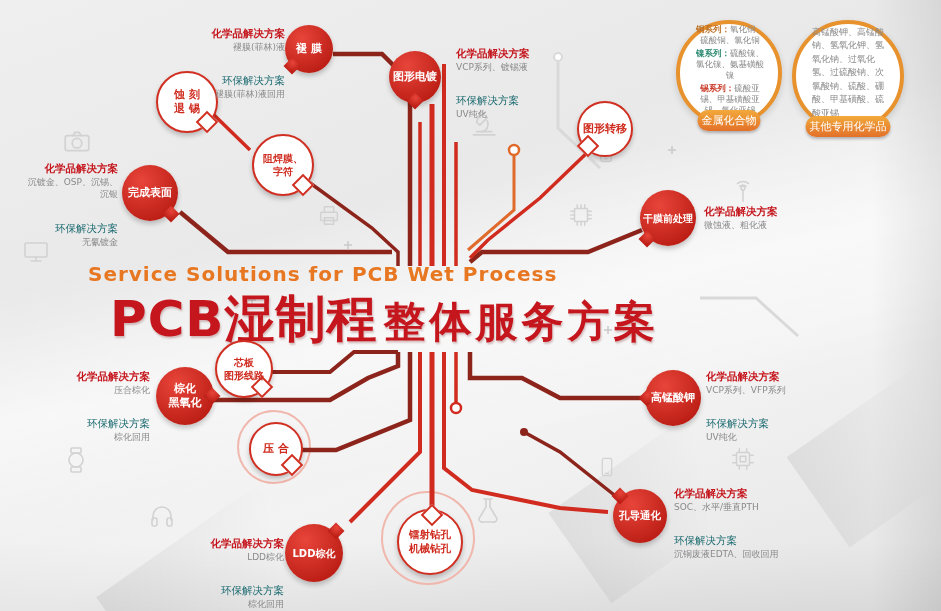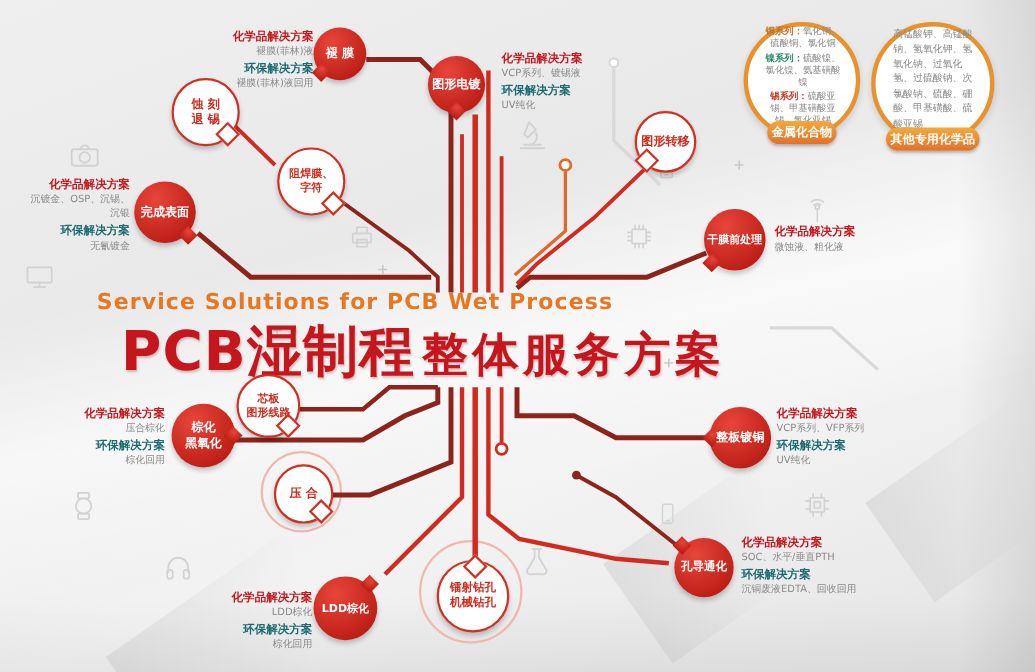--- a/index.html
+++ b/index.html
@@ -43,21 +43,21 @@
   .bubble.tail-br::after{bottom:1px;right:1px;}
   .bubble.tail-tr::after{top:1px;right:1px;}
   .bubble.tail-tl::after{top:1px;left:1px;}
   .bubble .l{line-height:1.3;font-size:11px;white-space:nowrap;}
   .bubble .f10{font-size:10px;}
   .bubble .f105{font-size:10.5px;}
   
   .sol{position:absolute;z-index:5;line-height:1.4;}
   .sol.right{text-align:right;}
   .sol .t1{color:#c5161d;font-weight:bold;font-size:10.5px;}
-  .sol .t2{color:#1b6a70;font-weight:bold;font-size:10.5px;margin-top:2px;}
+  .sol .t2{color:#1b6a70;font-weight:normal;font-size:10.5px;margin-top:20px;}
   .sol .d{color:#8a8a8a;font-size:9px;}
   
   .title-wrap{position:absolute;left:84px;top:262px;z-index:4;}
   .subtitle{color:#e87722;font-weight:bold;font-size:20px;letter-spacing:1px;margin-left:4px;}
   .main-title{display:flex;align-items:baseline;color:#c5161d;font-weight:900;
     text-shadow:1px 2px 2px rgba(110,15,15,.25);margin-top:0;}
   .main-title .m1{font-size:50px;letter-spacing:1px;margin-left:26px;}
   .main-title .m2{font-size:42px;letter-spacing:4px;margin-left:6px;}
   
   .badge{position:absolute;z-index:6;border-radius:50%;background:#fff;border:4px solid #e8922e;
@@ -65,21 +65,21 @@
     justify-content:center;box-sizing:border-box;}
   .badge .rows{padding:4px 12px 10px 14px;}
   .brow{font-size:8.5px;line-height:1.3;text-align:center;margin:2px 0;}
   .brow .tag{font-weight:bold;}
   .tag-cu{color:#bf7328;}
   .tag-ni{color:#2f8b72;}
   .tag-sn{color:#c93a28;}
   .brow .tx{color:#8a8a8a;}
   .btext{color:#8a8a8a;font-size:9px;line-height:1.5;padding:10px 14px 16px 16px;text-align:left;}
   .badge-pill{position:absolute;bottom:-9px;left:50%;transform:translateX(-50%);
-    background:linear-gradient(180deg,#f2a93b,#e2712a);color:#fff;font-weight:bold;font-size:11px;
+    background:linear-gradient(180deg,#f2a93b,#e2712a);color:#fff;font-weight:normal;font-size:11px;
     padding:3px 4px;border-radius:13px;white-space:nowrap;box-shadow:0 2px 3px rgba(0,0,0,.25);}
 </style>
 </head>
 <body>
 
 <div id="canvas">
 
   <div class="swoosh"></div>
   <div class="shade-right"></div>
   <div class="shade-bottom"></div>
@@ -243,21 +243,21 @@
     <span class="l f10">图形线路</span>
   </div>
   <div class="bubble filled tail-r" style="left:156px;top:367px;width:58px;height:58px;">
     <span class="l">棕化</span>
     <span class="l">黑氧化</span>
   </div>
   <div class="bubble outline tail-br" style="left:249px;top:422px;width:50px;height:50px;">
     <span class="l">压 合</span>
   </div>
   <div class="bubble filled tail-l" style="left:645px;top:370px;width:56px;height:56px;">
-    <span class="l">整板镀铜</span>
+    <span class="l">高锰酸钾</span>
   </div>
   <div class="bubble filled tail-tr" style="left:285px;top:524px;width:58px;height:58px;">
     <span class="l f10">LDD棕化</span>
   </div>
   <div class="bubble outline tail-t" style="left:397px;top:509px;width:62px;height:62px;">
     <span class="l f105">镭射钻孔</span>
     <span class="l f105">机械钻孔</span>
   </div>
   <div class="bubble filled tail-tl" style="left:613px;top:489px;width:54px;height:54px;">
     <span class="l f105">孔导通化</span>

